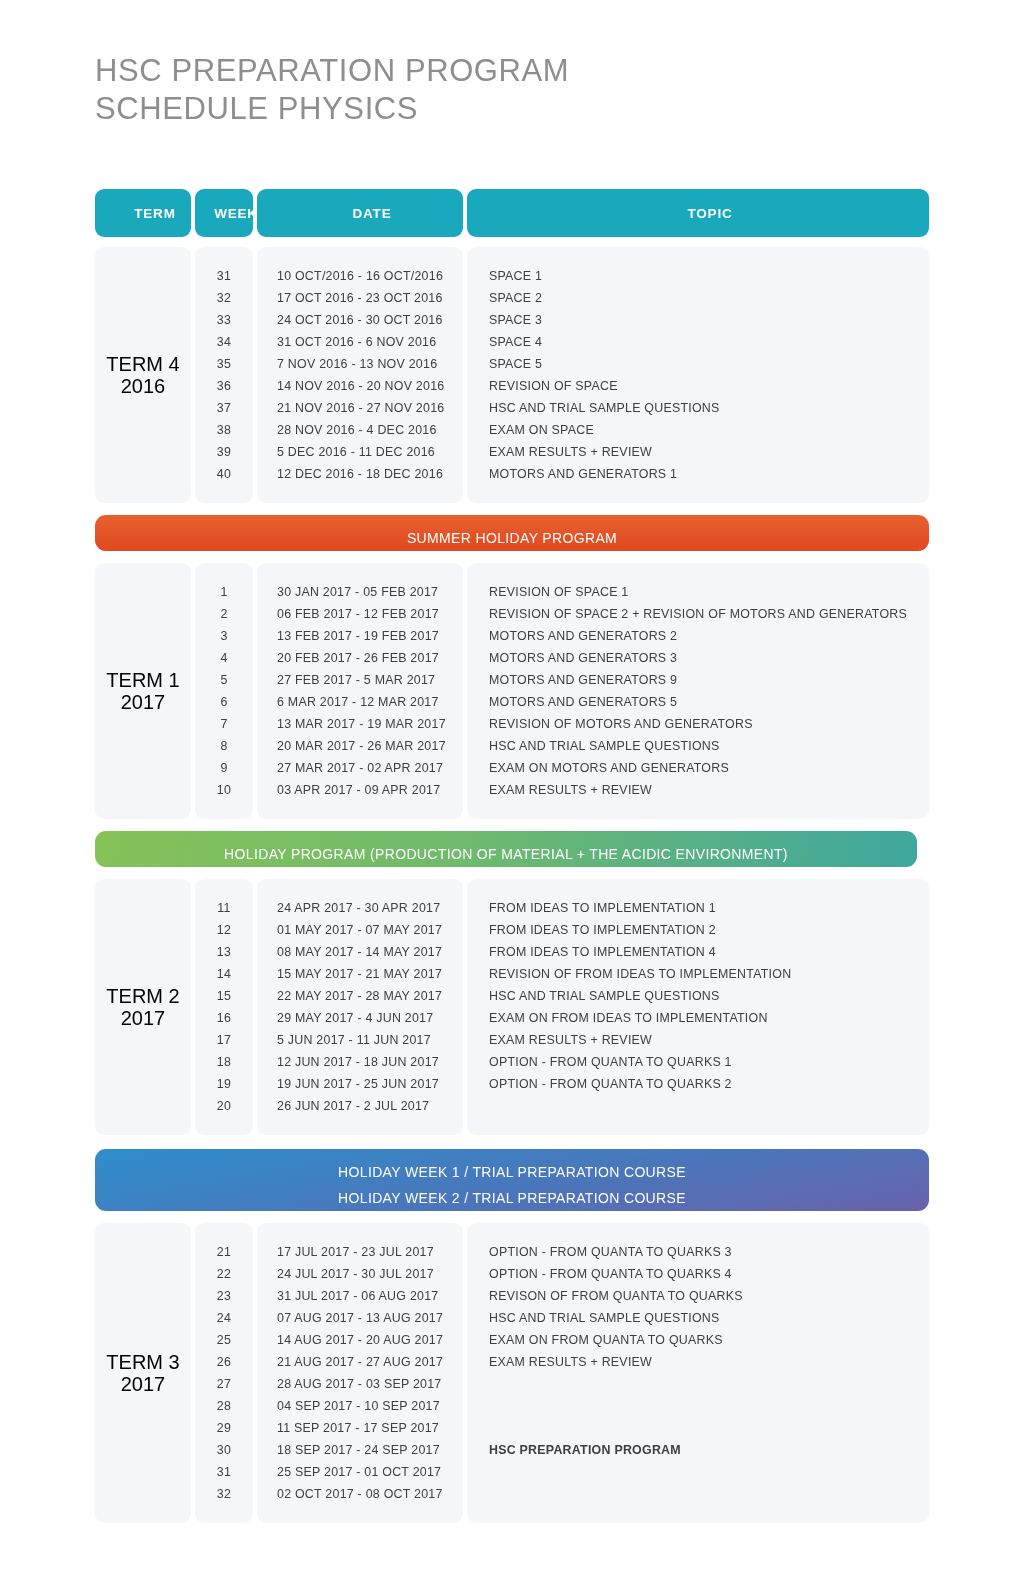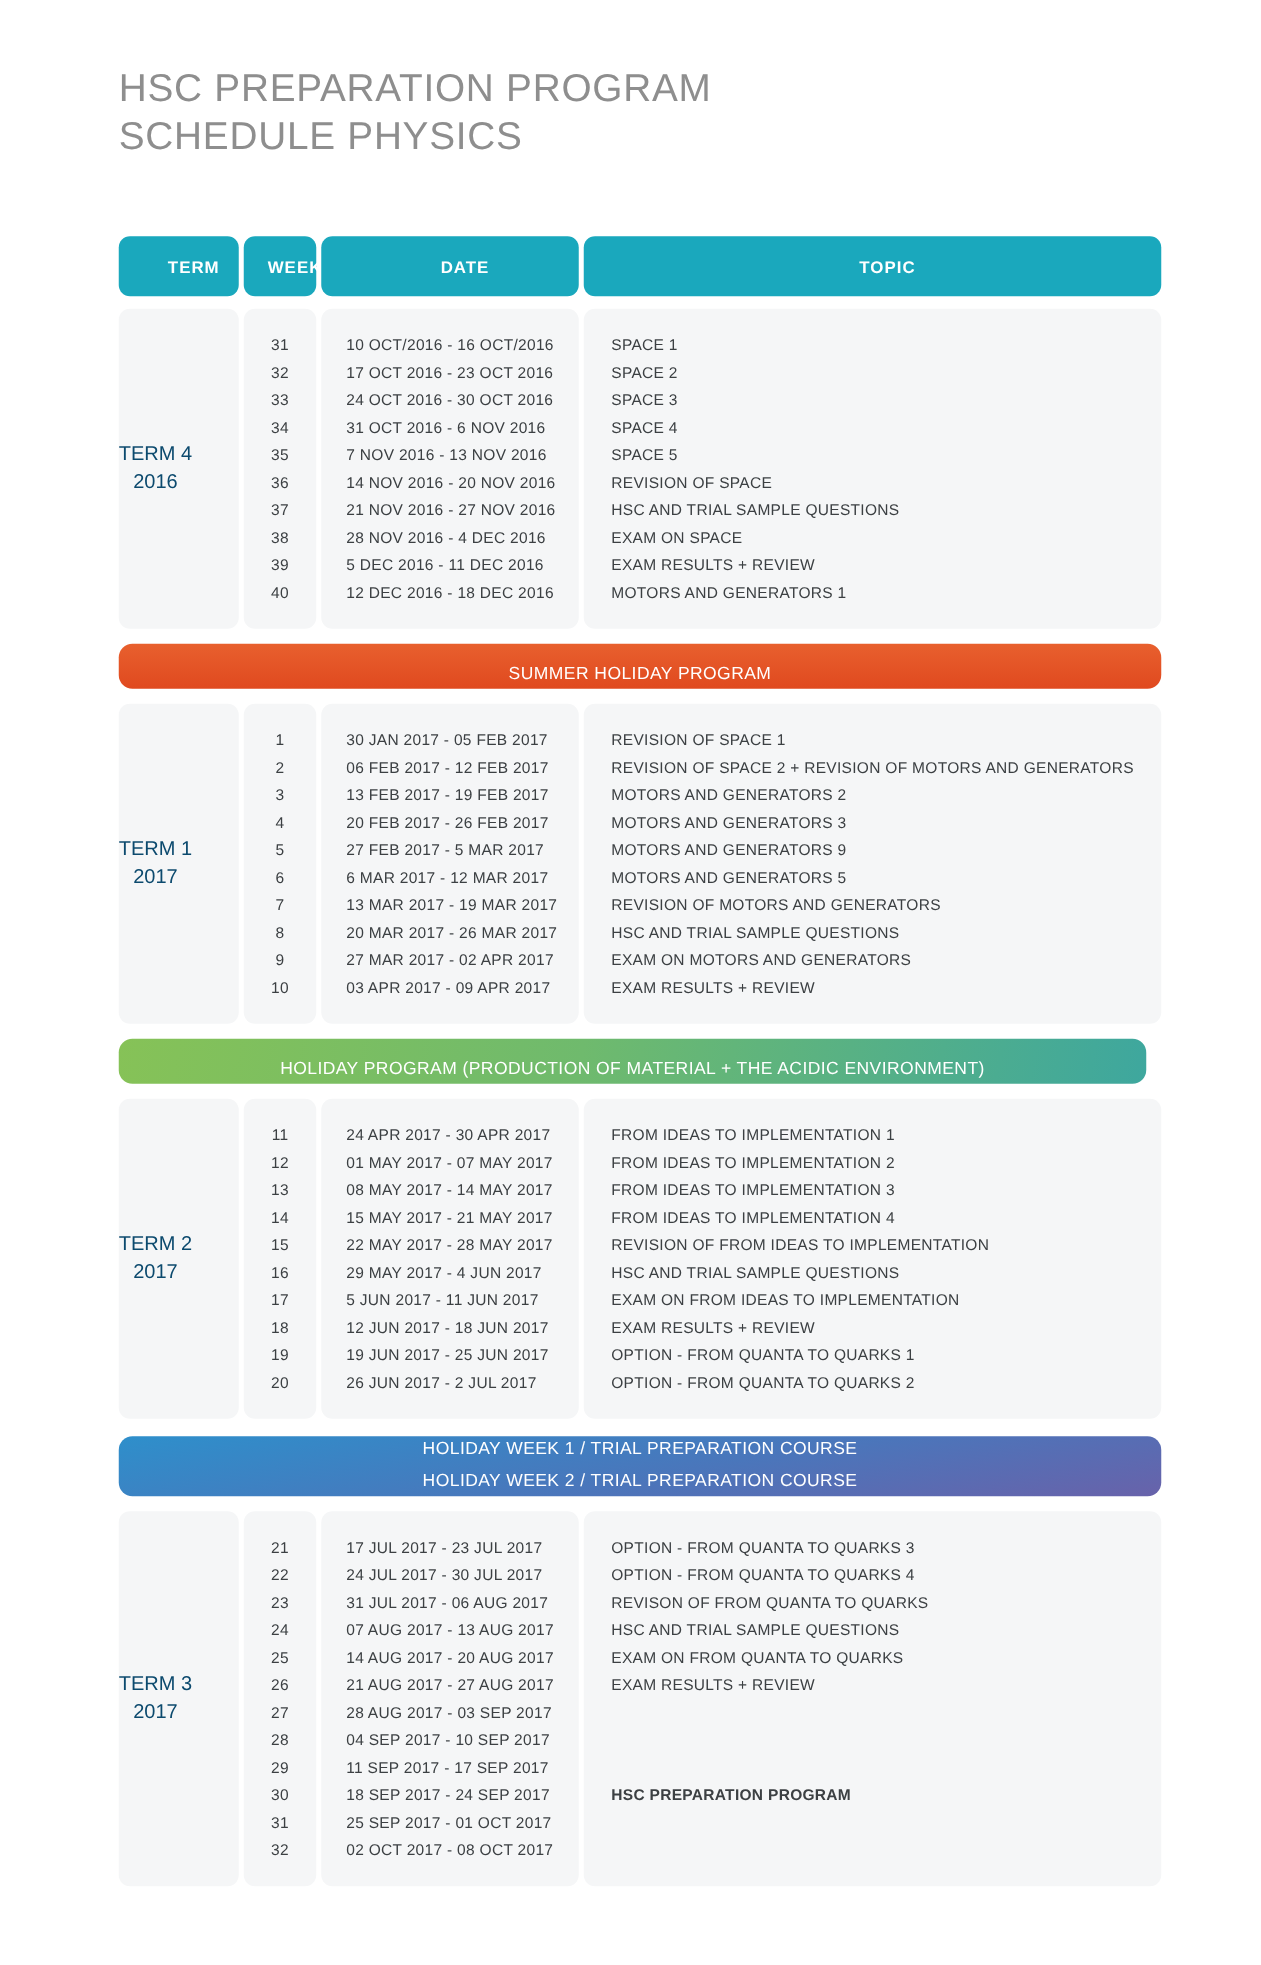--- a/index.html
+++ b/index.html
@@ -70,23 +70,24 @@
     align-items: stretch;
   }
   .panel {
     background: #f5f6f7;
     border-radius: 9px;
   }
   .panel-term {
     width: 96px;
     display: flex;
     align-items: center;
+    justify-content: center;
     text-align: center;
-    color: #0c4a6e;
-    font-size: 16px;
+    color: #000000;
+    font-size: 20px;
     line-height: 22px;
   }
   .panel-week  { width: 58px; }
   .panel-date  { width: 206px; }
   .panel-topic { flex: 1 1 auto; }
 
   .cells {
     padding: 18px 0 18px 0;
   }
   .cell {
@@ -121,21 +122,21 @@
     height: 36px;
     background: linear-gradient(180deg, #e8602e 0%, #e0491f 100%);
     margin: 12px 0 12px 0;
   }
   .banner.green {
     height: 36px;
     background: linear-gradient(100deg, #86c257 0%, #6fba6d 45%, #3ea79e 100%);
     margin: 12px 12px 12px 0;
   }
   .banner.blue {
-    height: 48px;
+    height: 62px;
     background: linear-gradient(170deg, #2e8fcb 0%, #4a76bb 55%, #6862aa 100%);
     margin: 14px 0 12px 0;
   }
 </style>
 </head>
 <body>
 
 <div class="page">
 
   <div class="title-block">
@@ -282,21 +283,20 @@
               <div class="cell">5 JUN 2017 - 11 JUN 2017</div>
               <div class="cell">12 JUN 2017 - 18 JUN 2017</div>
               <div class="cell">19 JUN 2017 - 25 JUN 2017</div>
               <div class="cell">26 JUN 2017 - 2 JUL 2017</div>
             </div>
           </div>
           <div class="panel panel-topic">
             <div class="cells">
               <div class="cell">FROM IDEAS TO IMPLEMENTATION 1</div>
               <div class="cell">FROM IDEAS TO IMPLEMENTATION 2</div>
-              <div class="cell">FROM IDEAS TO IMPLEMENTATION 3</div>
               <div class="cell">FROM IDEAS TO IMPLEMENTATION 4</div>
               <div class="cell">REVISION OF FROM IDEAS TO IMPLEMENTATION</div>
               <div class="cell">HSC AND TRIAL SAMPLE QUESTIONS</div>
               <div class="cell">EXAM ON FROM IDEAS TO IMPLEMENTATION</div>
               <div class="cell">EXAM RESULTS + REVIEW</div>
               <div class="cell">OPTION - FROM QUANTA TO QUARKS 1</div>
               <div class="cell">OPTION - FROM QUANTA TO QUARKS 2</div>
             </div>
           </div>
         </div>

